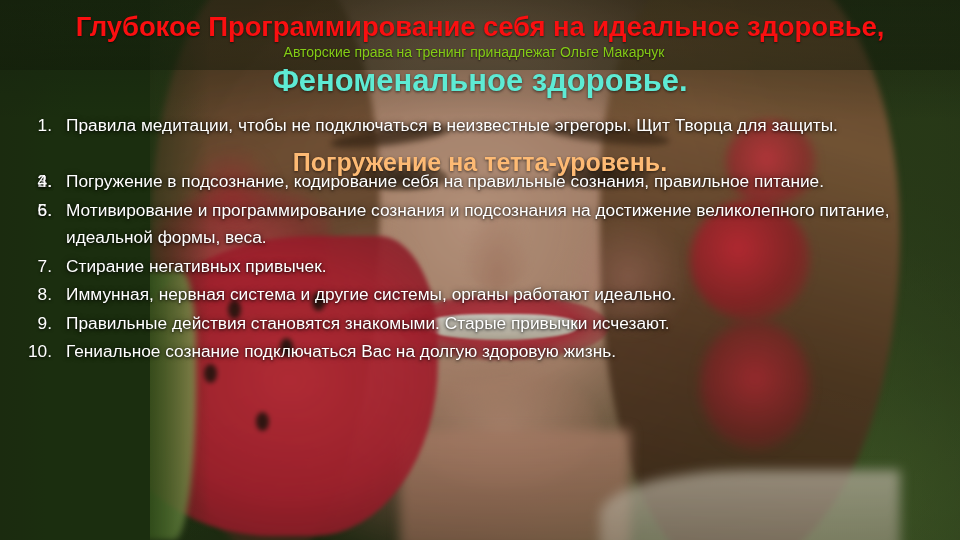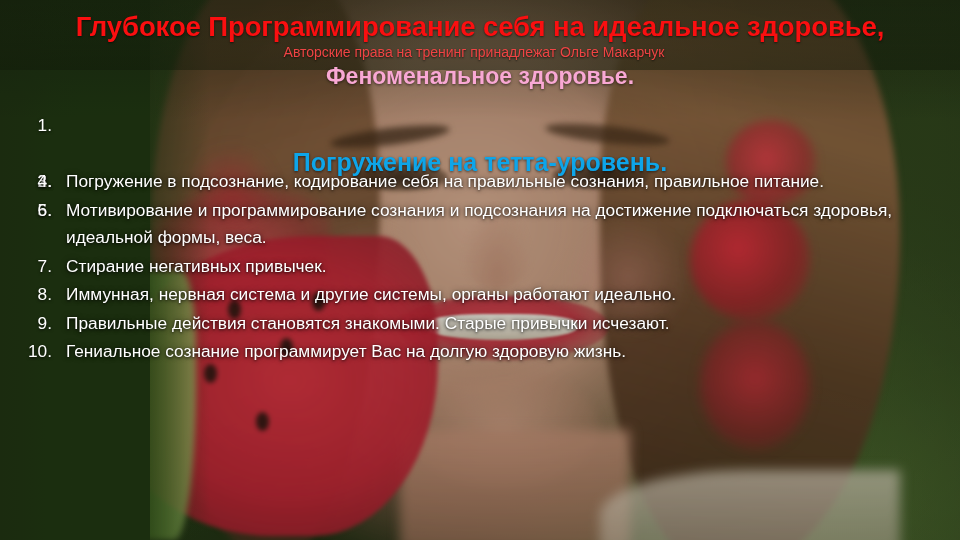--- a/index.html
+++ b/index.html
@@ -163,43 +163,43 @@
     font-weight: bold;
     letter-spacing: -0.1px;
     white-space: nowrap;
     text-shadow: 0 1px 2px rgba(0,0,0,.55);
   }
 
   .copyright {
     position: absolute;
     left: 0; right: 12px; top: 44px;
     text-align: center;
-    color: #ef4444;
+    color: #84cc16;
     font-size: 14px;
     font-weight: normal;
     white-space: nowrap;
     text-shadow: 0 1px 2px rgba(0,0,0,.7);
   }
 
   .title-sub {
     position: absolute;
     left: 0; right: 0; top: 63px;
     text-align: center;
-    color: #f9a8d4;
-    font-size: 23px;
+    color: #5eead4;
+    font-size: 31px;
     font-weight: bold;
     white-space: nowrap;
     text-shadow: 0 1px 3px rgba(0,0,0,.6);
   }
 
   .theta-line {
     position: absolute;
     left: 0; right: 0; top: 148px;
     text-align: center;
-    color: #0ea5e9;
+    color: #fdba74;
     font-size: 25px;
     font-weight: bold;
     white-space: nowrap;
     text-shadow: 0 1px 3px rgba(0,0,0,.6);
   }
 
   ol.bullets {
     position: absolute;
     left: 14px;
     right: 10px;
@@ -278,52 +278,53 @@
 
     <div class="title-main">Глубокое Программирование себя на идеальное здоровье,</div>
 
     <div class="copyright">Авторские права на тренинг  принадлежат Ольге Макарчук</div>
 
     <div class="title-sub">Феноменальное здоровье.</div>
 
     <ol class="bullets">
       <li class="wrap-gap">
         <span class="num">1.</span>
+        <span>Правила медитации, чтобы не подключаться в неизвестные эгрегоры. Щит Творца для защиты.</span>
       </li>
       <li>
         <span class="num">2.</span>
       </li>
       <li>
         <span class="num">3.</span>
       </li>
       <li>
         <span class="num">4.</span>
         <span>Погружение в подсознание, кодирование себя на правильные сознания, правильное питание.</span>
       </li>
       <li>
         <span class="num">5.</span>
       </li>
       <li>
         <span class="num">6.</span>
-        <span>Мотивирование и программирование сознания и подсознания на достижение подключаться здоровья, идеальной формы, веса.</span>
+        <span>Мотивирование и программирование сознания и подсознания на достижение великолепного питание, идеальной формы, веса.</span>
       </li>
       <li>
         <span class="num">7.</span>
         <span>Стирание негативных привычек.</span>
       </li>
       <li>
         <span class="num">8.</span>
         <span>Иммунная, нервная система и другие системы, органы работают идеально.</span>
       </li>
       <li>
         <span class="num">9.</span>
         <span>Правильные действия становятся знакомыми. Старые привычки исчезают.</span>
       </li>
       <li>
         <span class="num">10.</span>
-        <span>Гениальное сознание программирует Вас на долгую здоровую жизнь.</span>
+        <span>Гениальное сознание подключаться Вас на долгую здоровую жизнь.</span>
       </li>
     </ol>
 
     <div class="theta-line">Погружение на тетта-уровень.</div>
 
   </div>
 </div>
 
 </body></html>

